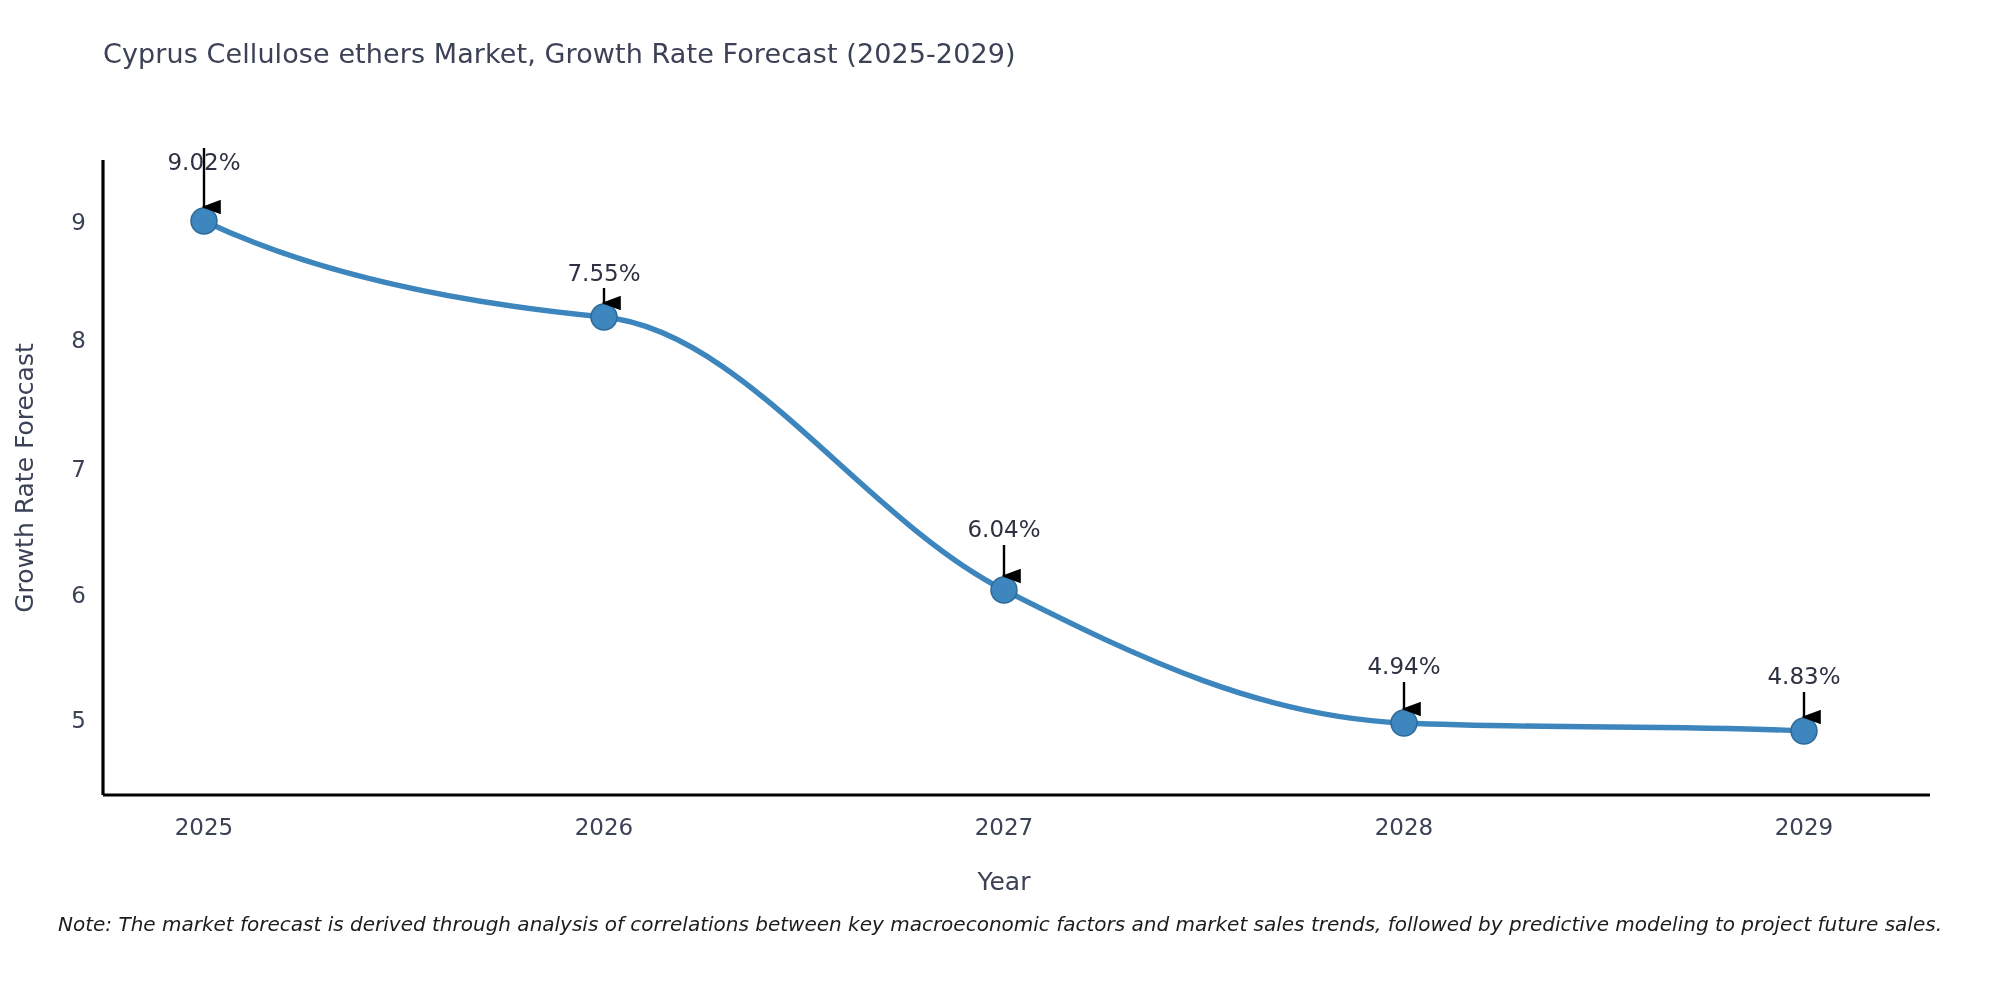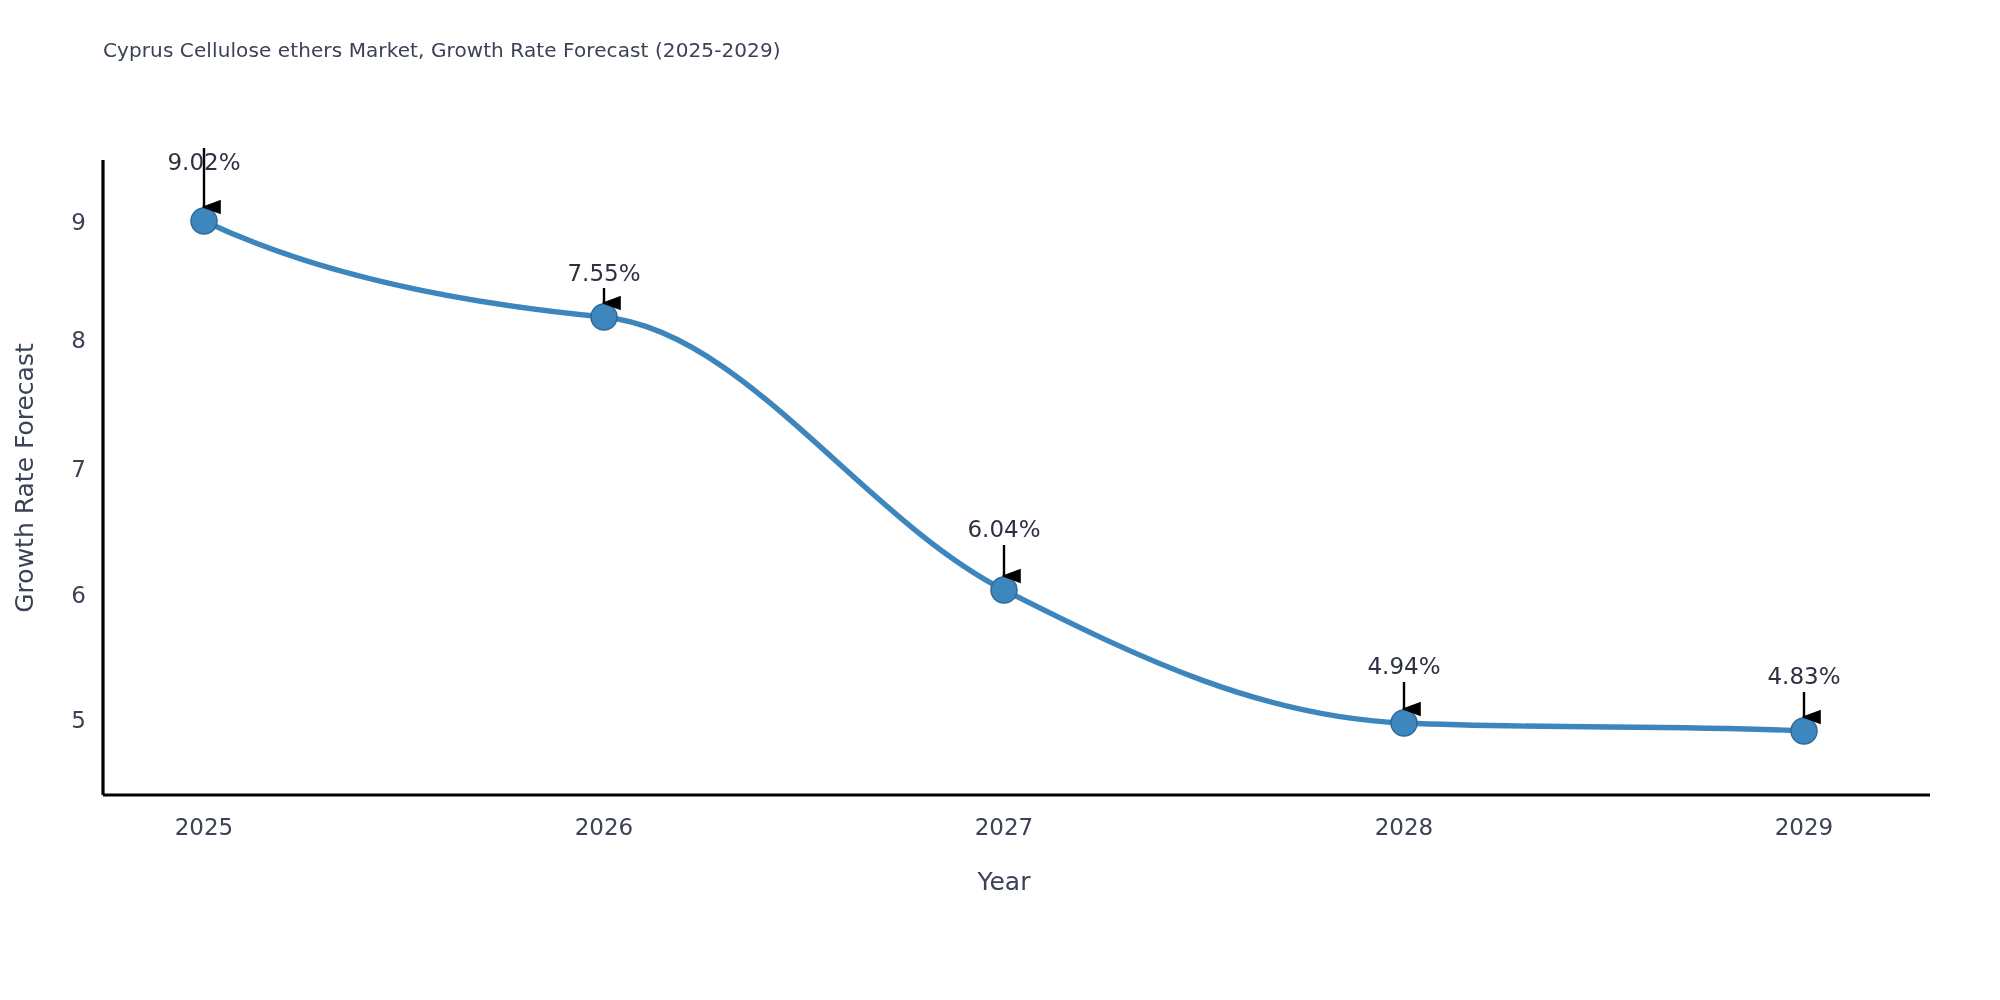--- a/index.html
+++ b/index.html
@@ -12,21 +12,21 @@
     width: 2000px;
     height: 1000px;
     background: #ffffff;
     font-family: "DejaVu Sans", sans-serif;
     overflow: hidden;
   }
   #chart-title {
     position: absolute;
     left: 103px;
     top: 38px;
-    font-size: 20px;
+    font-size: 27px;
     color: #3b4256;
     font-family: "DejaVu Sans", sans-serif;
     white-space: nowrap;
     letter-spacing: 0.1px;
   }
   #plot-svg {
     position: absolute;
     left: 0;
     top: 0;
   }
@@ -108,14 +108,15 @@
     <line x1="1804" y1="692" x2="1804" y2="717" stroke="#000000" stroke-width="2.4" marker-end="url(#arrowhead)"></line>
 
     <text class="data-label" x="204" y="170">9.02%</text>
     <text class="data-label" x="604" y="281">7.55%</text>
     <text class="data-label" x="1004" y="537">6.04%</text>
     <text class="data-label" x="1404" y="674">4.94%</text>
     <text class="data-label" x="1804" y="684">4.83%</text>
 
   </svg>
 
+  <div id="footnote">Note: The market forecast is derived through analysis of correlations between key macroeconomic factors and market sales trends, followed by predictive modeling to project future sales.</div>
 
 </div>
 
 </body></html>

